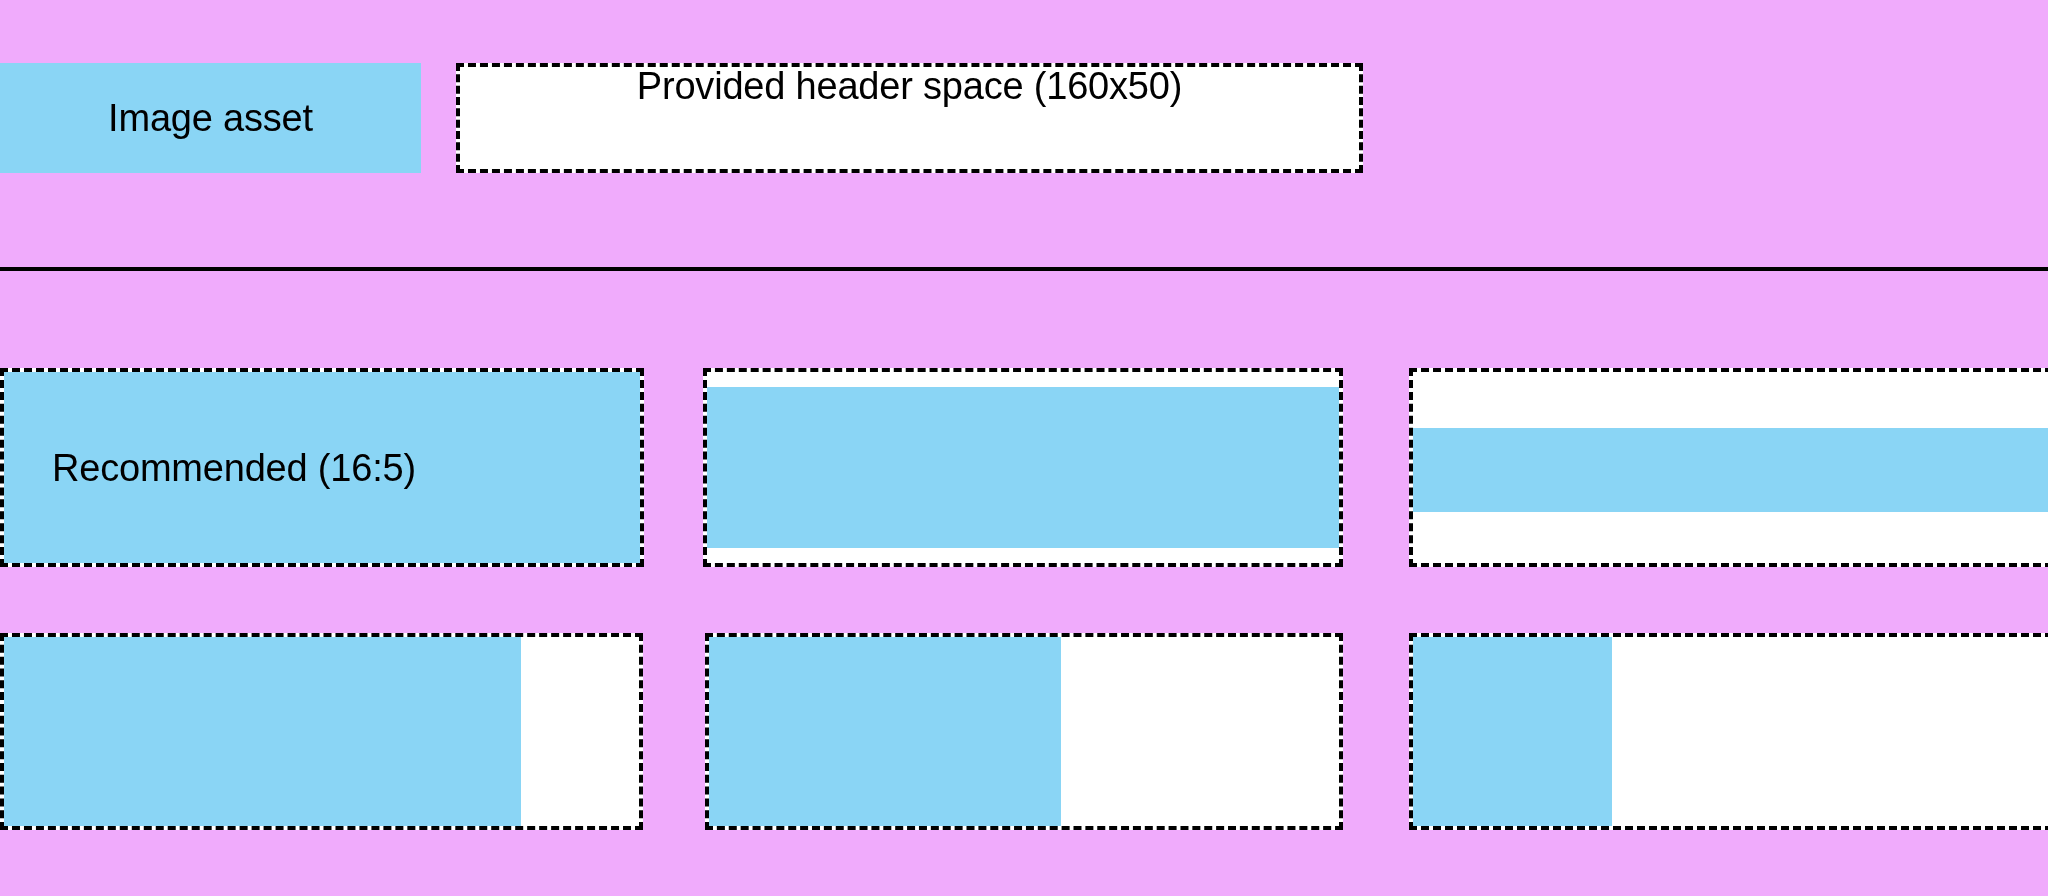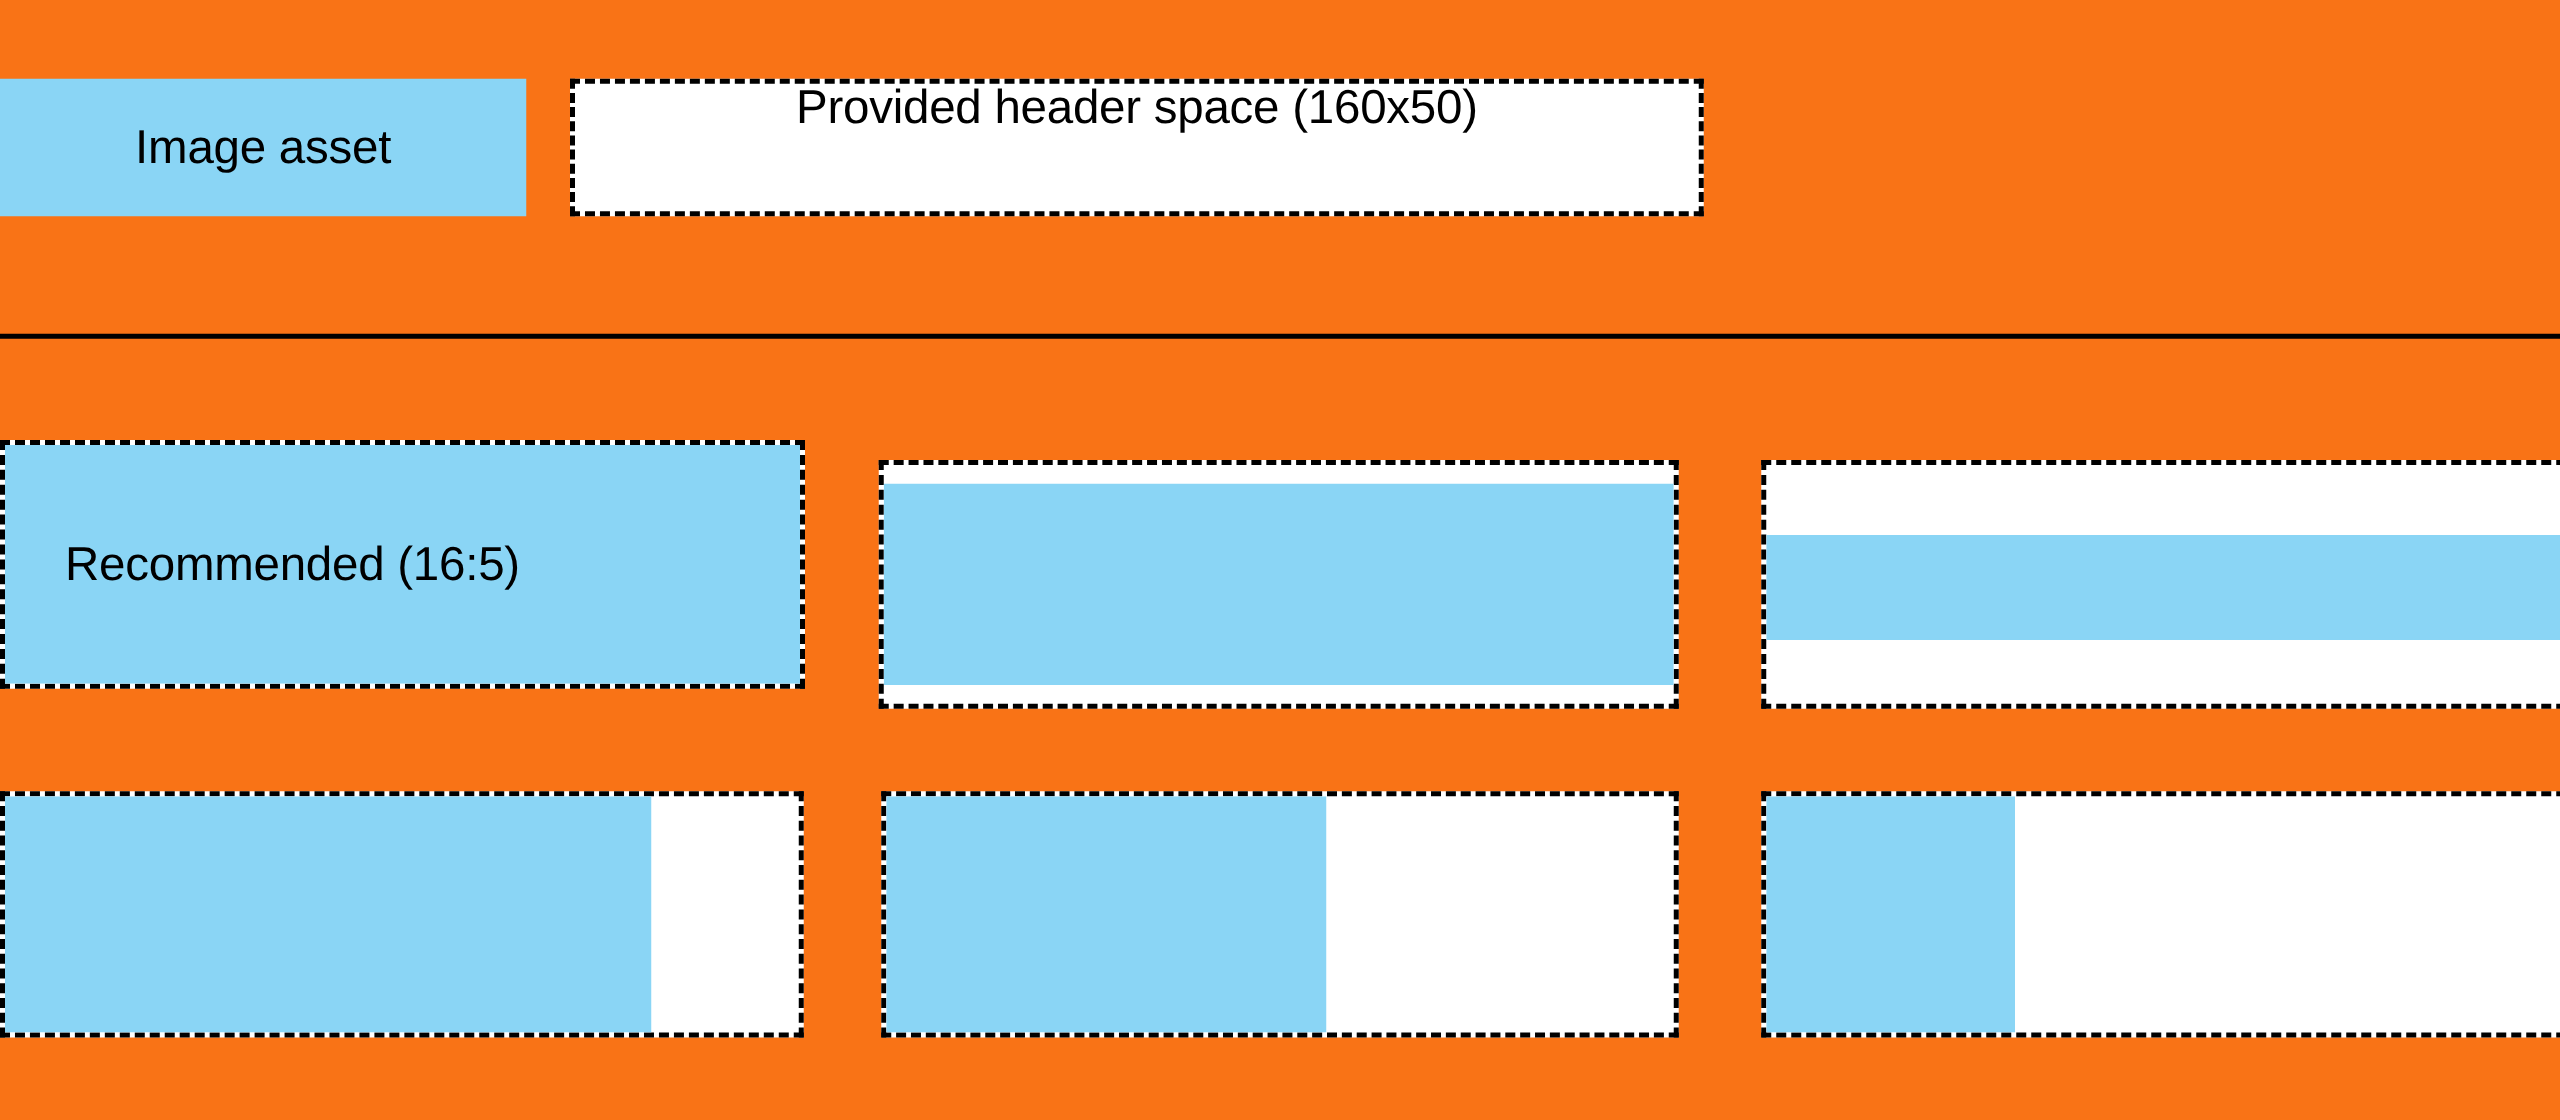--- a/index.html
+++ b/index.html
@@ -12,21 +12,21 @@
     width: 2048px;
     height: 896px;
     font-family: "Liberation Sans", sans-serif;
     color: #000000;
     overflow: hidden;
   }
   .canvas {
     position: relative;
     width: 2048px;
     height: 896px;
-    background: #f97316;
+    background: #f0abfc;
   }
 
   
   .legend-swatch {
     position: absolute;
     left: 0px;
     top: 63px;
     width: 421px;
     height: 110px;
     background: var(--accent, #8ad5f5);
@@ -92,21 +92,21 @@
     transform: translateY(-50%);
     font-size: 38px;
     line-height: 1;
     letter-spacing: -0.2px;
     color: #000000;
     white-space: nowrap;
     z-index: 2;
   }
 
   
-  #frame-r1c1 { left: 0px;    top: 352px; width: 644px; height: 199px; }
+  #frame-r1c1 { left: 0px;    top: 368px; width: 644px; height: 199px; }
   #frame-r1c2 { left: 703px;  top: 368px; width: 640px; height: 199px; }
   #frame-r1c3 { left: 1409px; top: 368px; width: 644px; height: 199px; }
 
   
   #frame-r2c1 { left: 0px;    top: 633px; width: 643px; height: 197px; }
   #frame-r2c2 { left: 705px;  top: 633px; width: 638px; height: 197px; }
   #frame-r2c3 { left: 1409px; top: 633px; width: 644px; height: 197px; }
 
   
   #fill-r1c1 { left: 0px; top: 0px;  right: 0px; bottom: 0px; }

